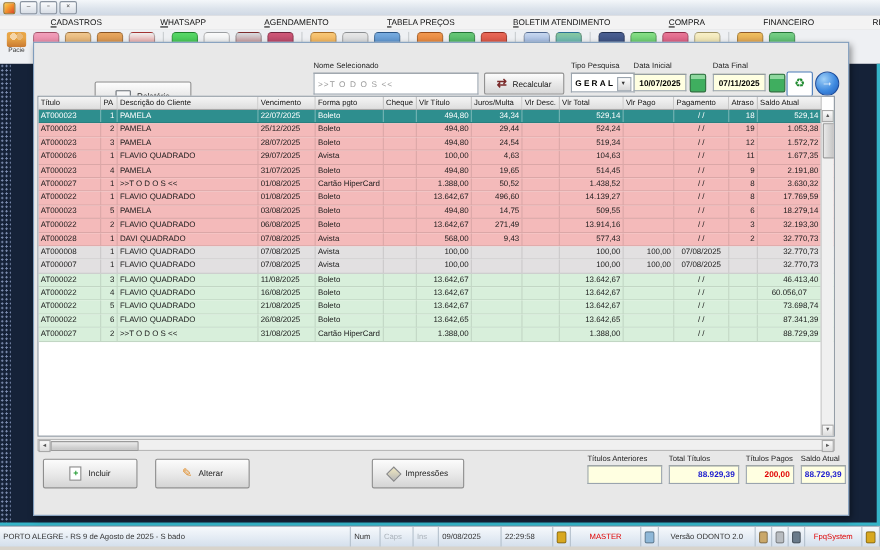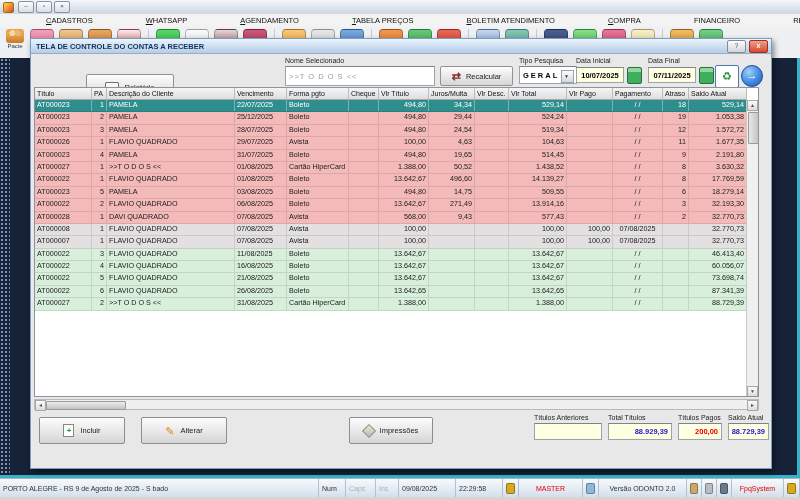--- a/index.html
+++ b/index.html
@@ -190,25 +190,20 @@
         <div class="tb-icon" style="background: linear-gradient(rgb(240, 192, 96) 0%, rgb(192, 120, 56) 100%);"></div>
         <div class="tb-icon" style="background: linear-gradient(rgb(120, 208, 136) 0%, rgb(46, 154, 72) 100%);"></div>
       </div>
   </div>
 
   <div class="mdi">
     <div class="dots"></div>
   </div>
 
   <div class="window">
-    <div class="win-titlebar">
-      <span class="win-title">TELA DE CONTROLE DO CONTAS A RECEBER</span>
-      <span class="wbtn help">?</span>
-      <span class="wbtn close">x</span>
-    </div>
 
     <div class="btn3d" style="left:55px;top:35px;width:88px;height:26px;align-items:center;">
       <span class="ic ic-relatorio"></span>
       <span>Relatório</span>
     </div>
 
     <span class="lbl" style="left:254px;top:18px;">Nome Selecionado</span>
     <div class="field" style="left:254px;top:27px;width:150px;height:20px;color:#9a9a9a;letter-spacing:1px;">&gt;&gt;T O D O S &lt;&lt;</div>
 
     <div class="btn3d" style="left:409px;top:27px;width:73px;height:20px;">
@@ -470,21 +465,21 @@
             <div class="td a-l" style="width: 52px;">16/08/2025</div>
             <div class="td a-l" style="width: 62px;">Boleto</div>
             <div class="td a-l" style="width: 30px;"></div>
             <div class="td a-r" style="width: 50px;">13.642,67</div>
             <div class="td a-r" style="width: 46px;"></div>
             <div class="td a-r" style="width: 34px;"></div>
             <div class="td a-r" style="width: 58px;">13.642,67</div>
             <div class="td a-r" style="width: 46px;"></div>
             <div class="td a-c" style="width: 50px;">/ /</div>
             <div class="td a-r" style="width: 26px;"></div>
-            <div class="td a-r" style="width: 58px;">60.056,07</div>
+            <div class="td a-r" style="width: 58px; text-align: center;">60.056,07</div>
           </div>
           <div class="trow st-future" style="background: rgb(216, 239, 219);">
             <div class="td a-l" style="width: 57px;">AT000022</div>
             <div class="td a-r" style="width: 15px;">5</div>
             <div class="td a-l" style="width: 128px;">FLAVIO QUADRADO</div>
             <div class="td a-l" style="width: 52px;">21/08/2025</div>
             <div class="td a-l" style="width: 62px;">Boleto</div>
             <div class="td a-l" style="width: 30px;"></div>
             <div class="td a-r" style="width: 50px;">13.642,67</div>
             <div class="td a-r" style="width: 46px;"></div>
@@ -541,21 +536,21 @@
     </div>
 
     <div class="fbtn" style="left:8px;width:86px;">
       <span class="ic ic-incluir">+</span>
       <span>Incluir</span>
     </div>
     <div class="fbtn" style="left:110px;width:86px;">
       <span class="ic-alterar">✎</span>
       <span>Alterar</span>
     </div>
-    <div class="fbtn" style="left:318px;width:84px;">
+    <div class="fbtn" style="left:307px;width:84px;">
       <span class="ic ic-impr"></span>
       <span>Impressões</span>
     </div>
 
     <span class="lbl" style="left:503px;top:375px;">Títulos Anteriores</span>
     <div class="sum-field" style="left:503px;width:68px;"></div>
     <span class="lbl" style="left:577px;top:375px;">Total Títulos</span>
     <div class="sum-field" style="left:577px;width:64px;color:#1a1ad0;">88.929,39</div>
     <span class="lbl" style="left:647px;top:375px;">Títulos Pagos</span>
     <div class="sum-field" style="left:647px;width:44px;color:#e00000;">200,00</div>

